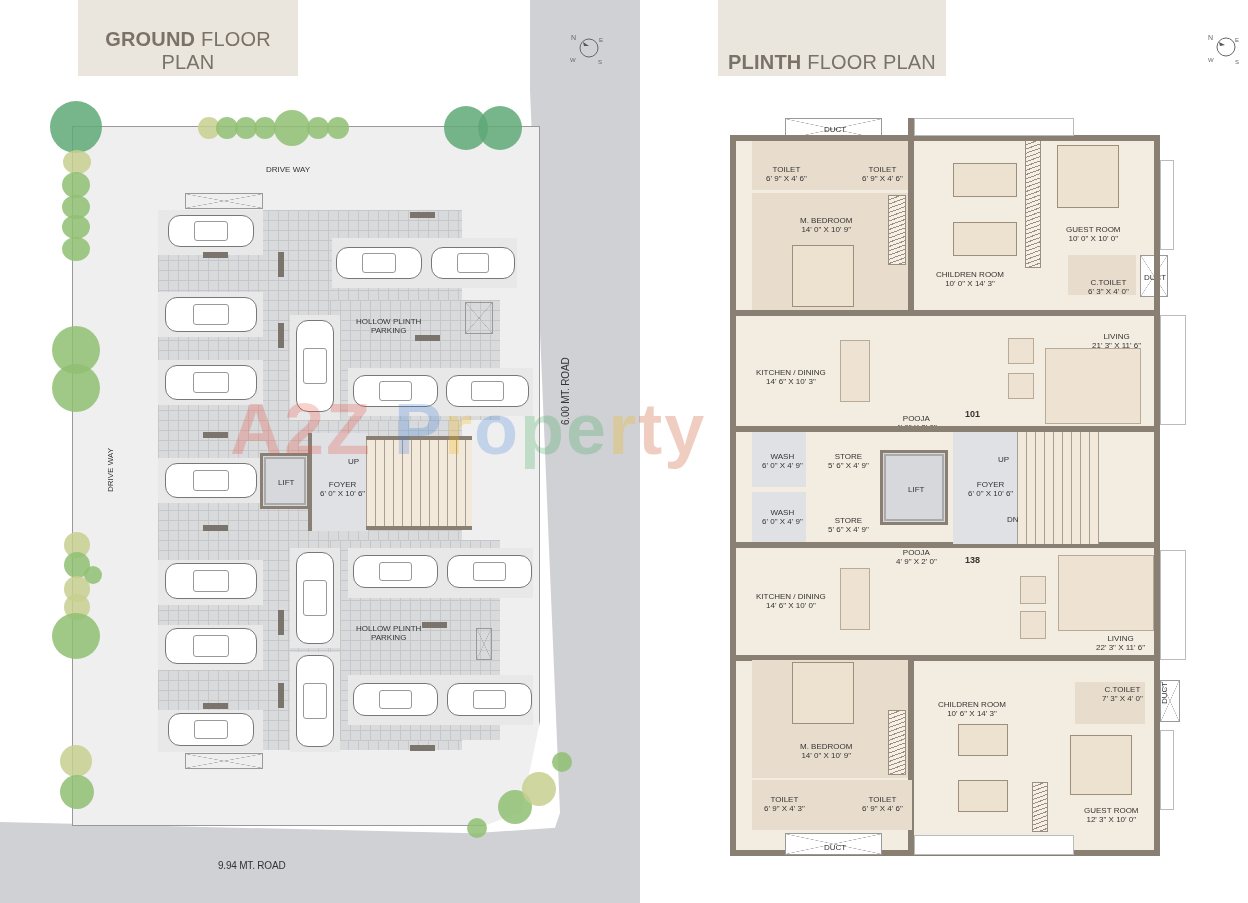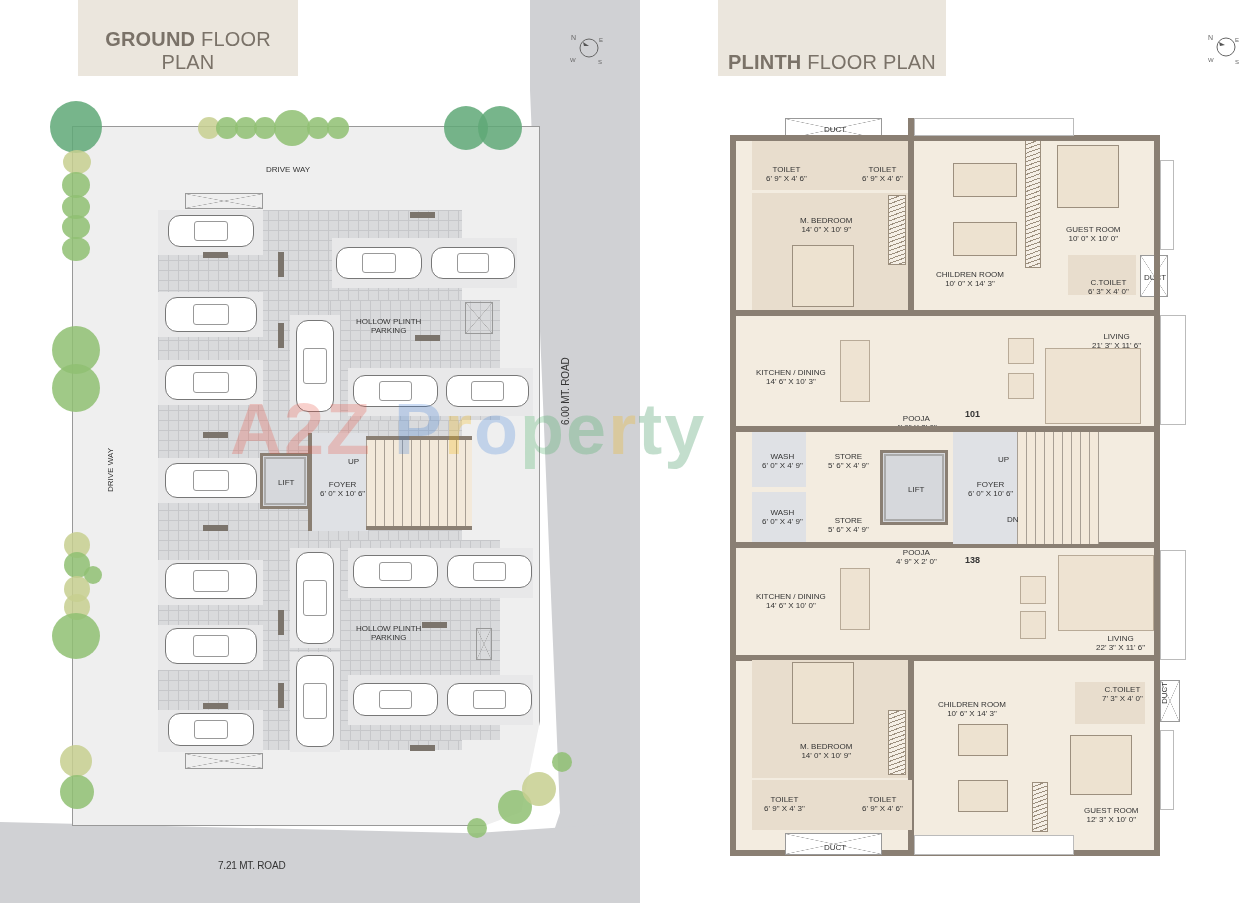--- a/index.html
+++ b/index.html
@@ -55,37 +55,37 @@
   .watermark span:nth-child(1) { color: #e74c3c; }
   .watermark span:nth-child(2) { color: #e74c3c; }
   .watermark span:nth-child(3) { color: #e74c3c; }
   .watermark span:nth-child(4) { color: #3b7dd8; }
   .watermark span:nth-child(5) { color: #3b7dd8; }
   .watermark span:nth-child(6) { color: #f5b400; }
   .watermark span:nth-child(7) { color: #3b7dd8; }
   .watermark span:nth-child(8) { color: #34a853; }
   .watermark span:nth-child(9) { color: #34a853; }
   .watermark span:nth-child(10) { color: #f5b400; }
-  .watermark span:nth-child(11) { color: #15803d; }
+  .watermark span:nth-child(11) { color: #c2410c; }
   .watermark2 { position: absolute; font-size: 46px; color: #888; opacity: 0.18; white-space: nowrap; }
 </style>
 </head>
 <body>
 
 <div class="page">
 
   <section id="ground" class="panel">
     <div class="title-tab" style="left:78px;width:220px;">
       <div class="title-text"><b>GROUND</b><span> FLOOR PLAN</span></div>
     </div>
 
     <div class="road" style="left:530px;top:0;width:110px;height:903px;clip-path:polygon(0 0,100% 0,100% 100%,0 100%,30px 90%,0 10%);"></div>
     <div class="road" style="left:0;top:822px;width:640px;height:81px;clip-path:polygon(0 0,74% 14%,100% 0,100% 100%,0 100%);"></div>
     <div class="road-label" style="left:560px;top:388px;transform:rotate(-90deg);transform-origin:left top;top:425px;">6.00 MT. ROAD</div>
-    <div class="road-label" style="left:218px;top:860px;">7.21 MT. ROAD</div>
+    <div class="road-label" style="left:218px;top:860px;">9.94 MT. ROAD</div>
 
     <div class="compass" style="left:565px;top:30px;">
       <svg viewBox="0 0 40 40">
           <circle cx="24" cy="18" r="9" fill="none" stroke="#666" stroke-width="1"></circle>
           <polygon points="18,12 24,16 19,16" fill="#555"></polygon>
         <text x="6" y="10" font-size="7" fill="#666" font-family="Liberation Sans, sans-serif">N</text>
         <text x="34" y="12" font-size="6" fill="#666" font-family="Liberation Sans, sans-serif">E</text>
         <text x="5" y="32" font-size="6" fill="#666" font-family="Liberation Sans, sans-serif">W</text>
         <text x="33" y="34" font-size="6" fill="#666" font-family="Liberation Sans, sans-serif">S</text>
         </svg>

